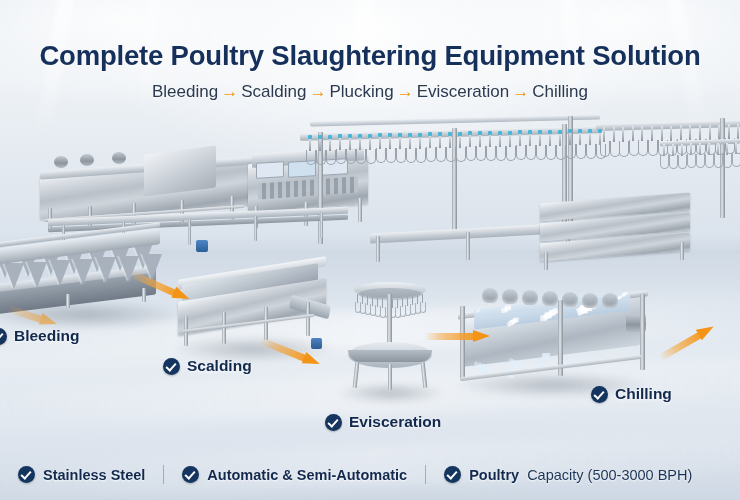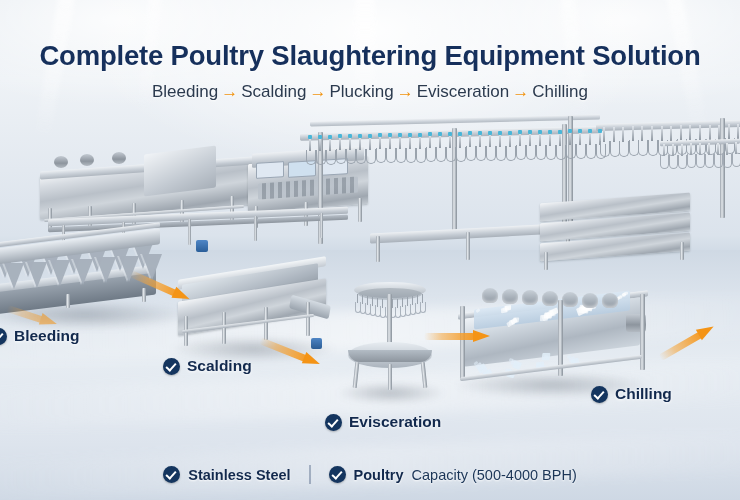--- a/index.html
+++ b/index.html
@@ -71,21 +71,21 @@
     background:linear-gradient(90deg,rgba(246,165,58,0) 0%,rgba(246,165,58,.55) 35%,#f59a23 100%);
     border-radius:3px;
   }
   .farrow .head{
     position:absolute;right:0;top:0;width:0;height:0;
     border-left:17px solid #f49416;border-top:6.5px solid transparent;border-bottom:6.5px solid transparent;
   }
   
   #features{
     position:absolute;left:0;right:0;bottom:16px;
-    display:flex;justify-content:center;align-items:center;gap:0px;
+    display:flex;align-items:center;gap:0px;
   }
   .feat{display:flex;align-items:center;gap:8px;padding:0 18px;font-size:14.5px;color:#12294d;white-space:nowrap;text-shadow:0 1px 2px rgba(255,255,255,.9);}
   .feat .ftext{font-weight:700;}
   .feat .fsub{font-weight:400;color:#1b3557;}
   .fdiv{width:1px;height:19px;background:rgba(30,55,95,.32);}
   
   .m{position:absolute;}
   .bx{position:absolute;border-radius:1.5px;}
 </style>
 </head>
@@ -667,21 +667,25 @@
     <span class="chk"></span>
     <span>Chilling</span>
   </div>
 
   <div id="features">
     <div class="feat">
       <span class="chk"></span>
       <span class="ftext">Stainless Steel</span>
     </div>
     <div class="fdiv"></div>
+    <div class="feat">
+      <span class="chk"></span>
+      <span class="ftext">Automatic &amp; Semi-Automatic</span>
+    </div>
     <div class="fdiv"></div>
     <div class="feat">
       <span class="chk"></span>
       <span class="ftext">Poultry</span>
-      <span class="fsub">Capacity (500-4000 BPH)</span>
+      <span class="fsub">Capacity (500-3000 BPH)</span>
     </div>
   </div>
 
 </div>
 
 </body></html>

